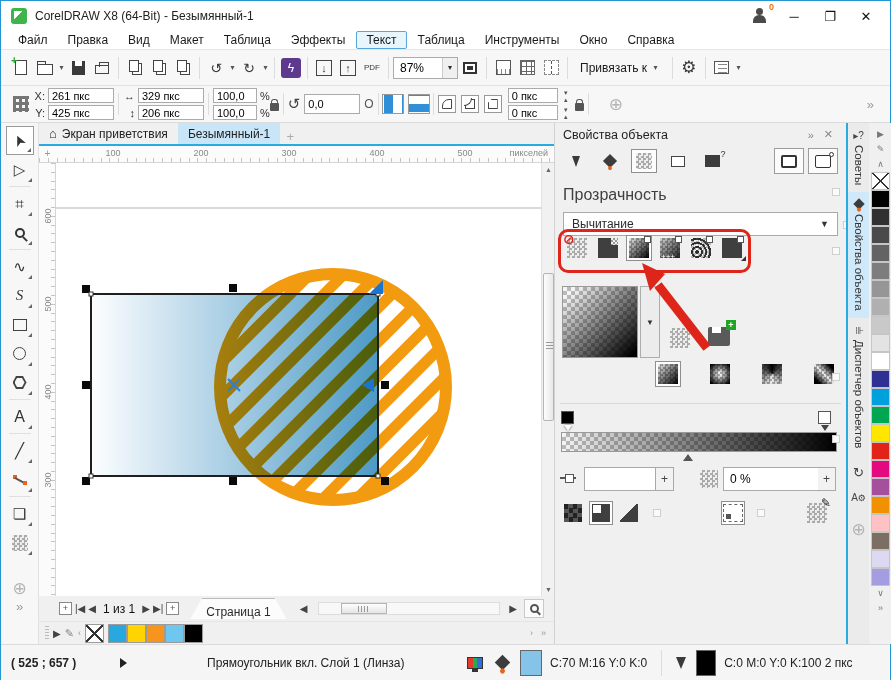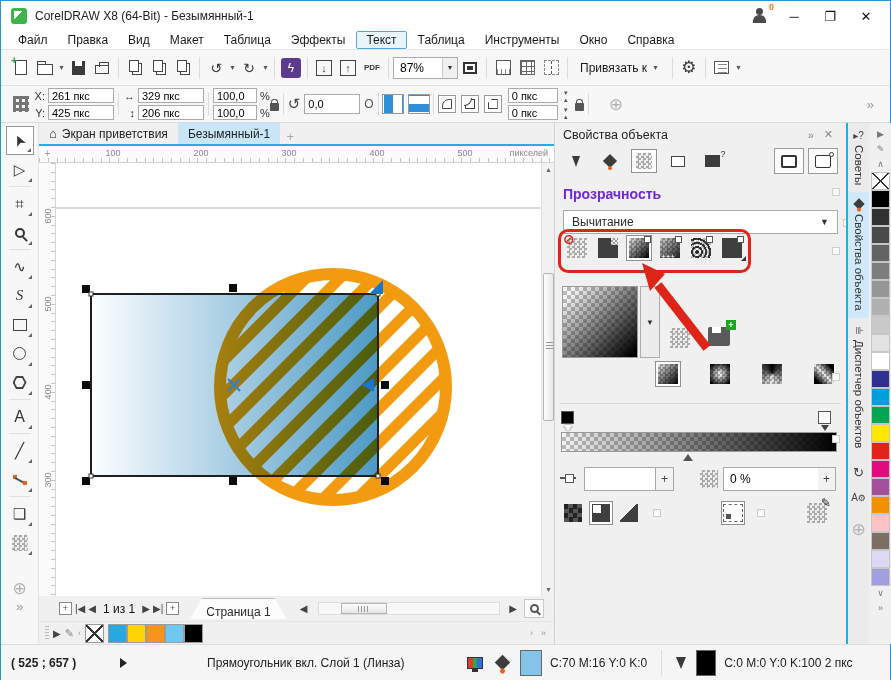--- a/index.html
+++ b/index.html
@@ -164,21 +164,21 @@
   .ic-nib2 { width:0; height:0; border-left:4px solid transparent; border-right:4px solid transparent; border-top:11px solid #3a3a3a; }
   .ic-dia { width:10px; height:10px; background:#3c3c3c; transform:rotate(45deg); }
   .ic-dia::after { content:""; position:absolute; right:-2px; bottom:-2px; width:4px; height:4px; background:#e8641b; border-radius:50%; }
   .ic-frame { width:14px; height:11px; border:1.5px solid #444; background:#fff; }
   .ic-img { width:15px; height:12px; background:#3c3c3c; position:relative; }
   .ic-img sup { position:absolute; right:-6px; top:-6px; color:#333; font-size:9px; }
   .dtright { margin-left:auto; display:flex; gap:4px; }
   .dtbox { width:30px; height:26px; border:1px solid #9c9c9c; background:#fbfbfb; display:flex; align-items:center; justify-content:center; position:relative; }
   .ic-frame-b { width:16px; height:13px; border:2px solid #333; border-radius:2px; background:#fff; }
   .ic-eye { position:absolute; right:3px; top:3px; width:5px; height:5px; border:1px solid #333; border-radius:50%; background:#fff; }
-  .sectlabel { font-weight:bold; font-size:14px; color:#6d28d9; padding:10px 8px 6px; position:relative; }
+  .sectlabel { font-weight:normal; font-size:16px; color:#404040; padding:10px 8px 6px; position:relative; }
   .dropdown { position:relative; margin:2px 8px 0; height:24px; border:1px solid #a9a9a9; background:#fff; display:flex; align-items:center; padding:0 8px; }
   .dropdown .dda { margin-left:auto; font-size:9px; color:#333; }
   .redbox { position:absolute; left:3px; top:106px; width:193px; height:44px; border:3px solid #de2519; border-radius:10px; pointer-events:none; }
   .trbtns { position:absolute; left:9px; top:112px; display:flex; gap:5px; }
   .trb { width:26px; height:26px; display:flex; align-items:center; justify-content:center; position:relative; }
   .tile { width:20px; height:20px; position:relative; }
   .tile.t-none::after { content:"⊘"; position:absolute; left:-4px; top:-7px; color:#e02017; font-size:14px; font-weight:bold; }
   .t-uniform { background:#3f3f3f; }
   .t-uniform::after { content:""; position:absolute; right:0; top:0; width:7px; height:7px; background:conic-gradient(#999 0 25%,#eee 0 50%,#999 0 75%,#eee 0); background-size:4px 4px; }
   .ovl-lin { position:absolute; inset:0; background:linear-gradient(135deg,rgba(0,0,0,0),#000); }
@@ -307,21 +307,21 @@
         <span class="ic-launch">ϟ</span>
       </span>
     <span class="sep"></span>
     <span class="ibtn">
         <span class="ic-box-arrow">↓</span>
       </span>
     <span class="ibtn">
         <span class="ic-box-arrow">↑</span>
       </span>
     <span class="ibtn">
-        <span style="font-size:8px;font-weight:bold">PDF</span>
+        <span style="font-size:8px;font-weight:normal">PDF</span>
       </span>
     <span class="sep"></span>
     <span class="zoombox">
       <input value="87%" style="">
       <span class="ddbtn">▾</span>
     </span>
     <span class="ibtn">
         <span class="ic-screen"></span>
       </span>
     <span class="sep"></span>

